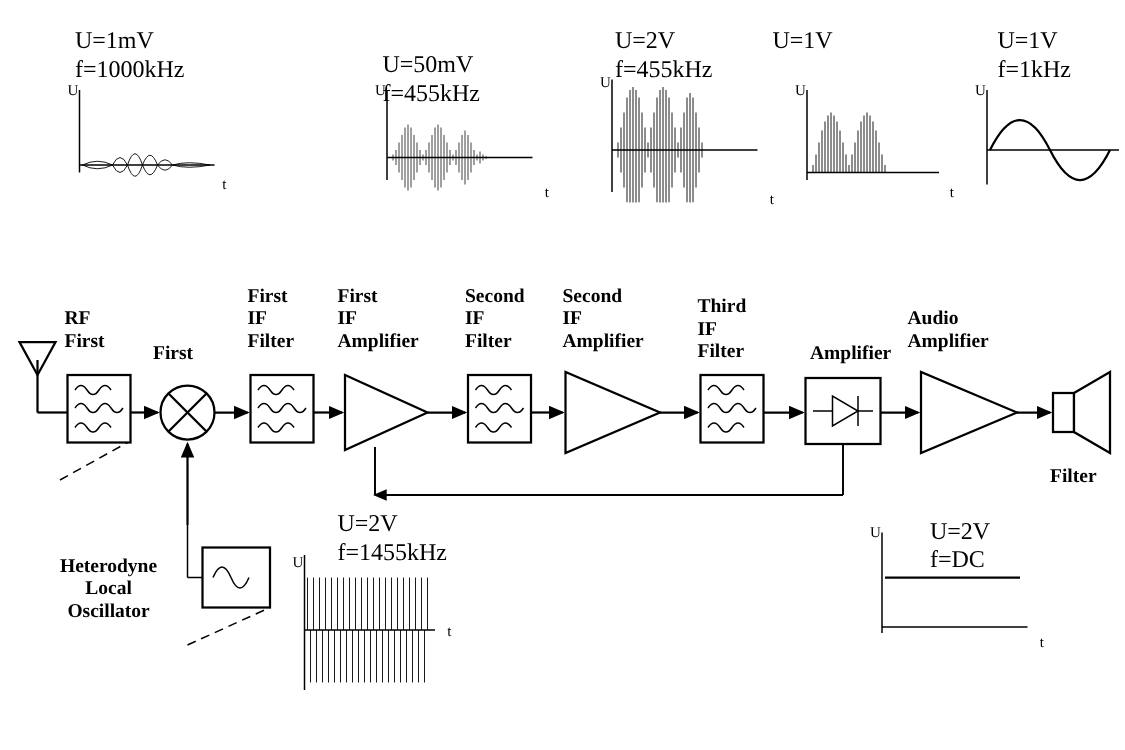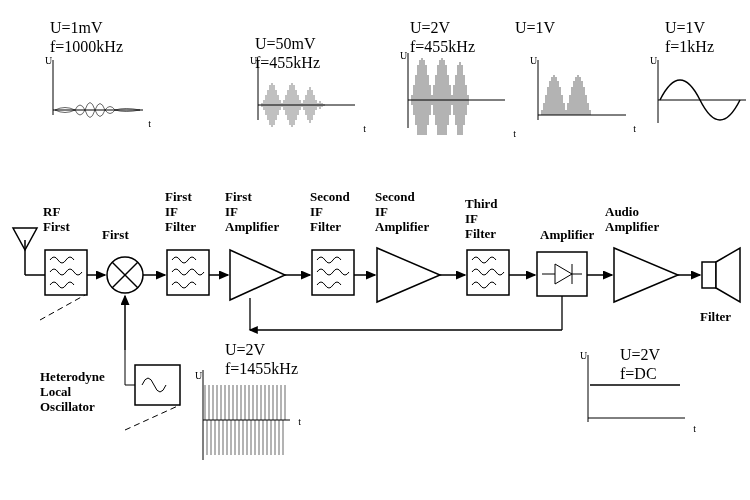--- a/index.html
+++ b/index.html
@@ -111,21 +111,21 @@
 <div class="lbl" style="left:365px;top:180px;white-space:pre">Second
 IF
 Amplifier</div>
 <div class="lbl" style="left:455px;top:187px;white-space:pre">Third
 IF
 Filter</div>
 <div class="lbl" style="left:530px;top:218px">Amplifier</div>
 <div class="lbl" style="left:595px;top:195px;white-space:pre">Audio
 Amplifier</div>
 <div class="lbl" style="left:690px;top:300px">Filter</div>
-<div class="lbl" style="left:30px;top:360px;white-space:pre;text-align:left">Heterodyne
+<div class="lbl" style="left:30px;top:360px;white-space:pre;text-align:center">Heterodyne
 Local
 Oscillator</div>
 
 <svg width="750" height="480" style="position:absolute;left:0;top:0">
 <defs>
         <marker id="ah" markerWidth="8" markerHeight="8" refX="6" refY="3" orient="auto">
           <path d="M0 0 L7 3 L0 6 z" fill="#000"></path>
         </marker>
       </defs>
 

